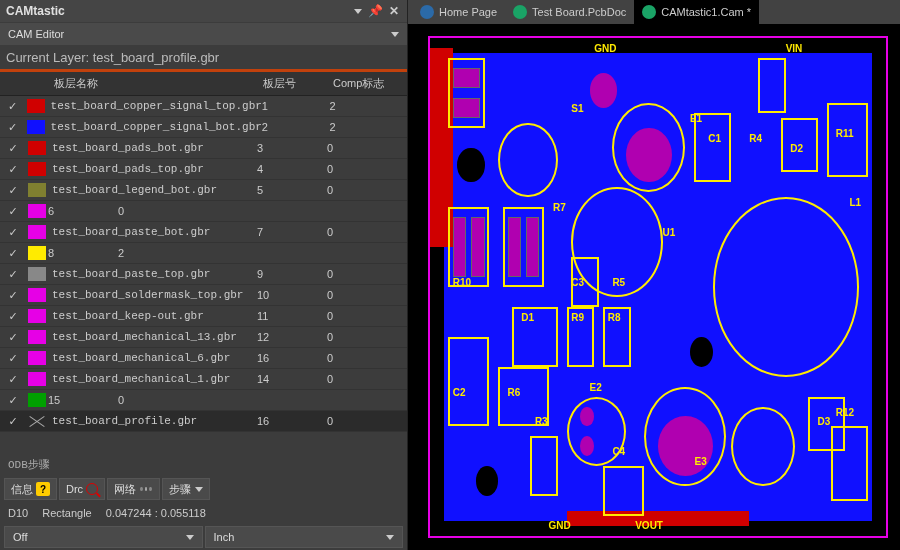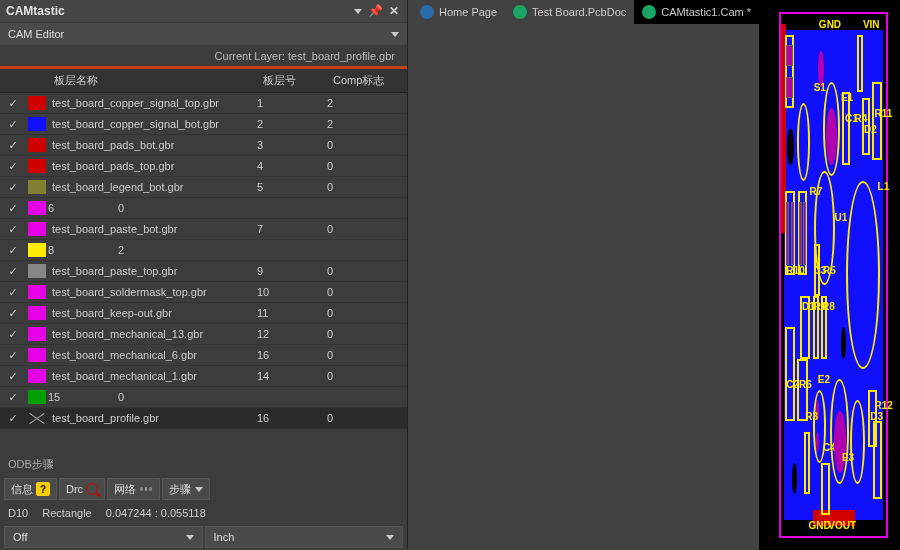--- a/index.html
+++ b/index.html
@@ -3,48 +3,48 @@
 <meta charset="utf-8">
 <style>
 * { margin: 0; padding: 0; box-sizing: border-box; font-family: "Segoe UI", Arial, sans-serif; }
 body { width: 900px; height: 550px; background: #2b2b2b; color: #ccc; font-size: 11px; display: flex; overflow: hidden; }
 .panel { width: 408px; background: #3c3c3c; display: flex; flex-direction: column; border-right: 1px solid #222; }
 .panel-title { height: 22px; background: #454545; display: flex; align-items: center; padding: 0 6px; font-weight: bold; color: #e0e0e0; font-size: 12px; }
 .panel-title .spacer { flex: 1; }
 .panel-title .ico { width: 14px; height: 14px; margin-left: 4px; display: flex; align-items: center; justify-content: center; cursor: pointer; color: #ccc; }
 .editor-dd { height: 22px; background: #4a4a4a; display: flex; align-items: center; padding: 0 8px; margin: 1px 0; color: #ddd; }
 .editor-dd .spacer { flex: 1; }
-.cur-layer { padding: 4px 12px; color: #bbb; font-size: 11px; text-align: right; }
+.cur-layer { padding: 4px 6px; color: #bbb; font-size: 13px; }
 .tbl-head { display: flex; background: #333; border-top: 3px solid #c2410c; border-bottom: 1px solid #222; }
 .tbl-head > div { padding: 4px 6px; color: #ccc; font-size: 11px; }
 .col-chk { width: 26px; }
 .col-clr { width: 22px; }
 .col-name { flex: 1; }
 .col-num { width: 70px; }
 .col-comp { width: 80px; }
 .layer-list { flex: 1; overflow: auto; }
 .layer-row { display: flex; align-items: center; height: 21px; border-bottom: 1px solid #333; }
 .layer-row.sel { background: #2b2b2b; }
 .layer-row .chk { width: 26px; display: flex; justify-content: center; align-items: center; color: #ccc; }
 .layer-row .clr { width: 18px; height: 14px; margin: 0 2px; }
-.layer-row .nm { flex: 1; padding-left: 4px; color: #ccc; }
+.layer-row .nm { flex: 1; padding-left: 4px; color: #ccc; font-family: Liberation Mono, monospace; }
 .layer-row .num { width: 70px; color: #ccc; }
 .layer-row .comp { width: 80px; color: #ccc; }
 .xbox { width: 18px; height: 14px; margin: 0 2px; position: relative; }
 .xbox::before, .xbox::after { content: ""; position: absolute; left: 0; right: 0; top: 50%; border-top: 1px solid #aaa; }
 .xbox::before { transform: rotate(35deg); }
 .xbox::after { transform: rotate(-35deg); }
-.odb { padding: 4px 8px; color: #aaa; }
+.odb { padding: 4px 8px; color: #aaa; font-family: Liberation Mono, monospace; }
 .toolbar { display: flex; align-items: center; padding: 2px 4px; gap: 2px; background: #3c3c3c; }
 .tbtn { height: 22px; background: #4a4a4a; border: 1px solid #555; display: flex; align-items: center; padding: 0 6px; color: #ddd; font-size: 11px; cursor: pointer; }
 .status { height: 22px; display: flex; align-items: center; padding: 0 8px; gap: 14px; background: #3c3c3c; color: #ccc; }
 .combos { display: flex; padding: 2px 4px; gap: 2px; }
 .combo { flex: 1; height: 22px; background: #4a4a4a; border: 1px solid #555; display: flex; align-items: center; padding: 0 8px; color: #ddd; }
 .combo .spacer { flex: 1; }
-.main { flex: 1; display: flex; flex-direction: row; background: #424242; }
+.main { flex: 1; display: flex; flex-direction: column; background: #424242; }
 .tabs { height: 24px; display: flex; align-items: stretch; background: #424242; padding-left: 4px; }
 .tab { display: flex; align-items: center; padding: 0 8px; gap: 5px; color: #ccc; font-size: 11px; cursor: pointer; }
 .tab.active { background: #000; }
 .tab-icon { width: 14px; height: 14px; border-radius: 50%; display: inline-block; }
 .canvas { flex: 1; background: #000; position: relative; overflow: hidden; }
 .board { position: absolute; left: 20px; top: 12px; right: 12px; bottom: 12px; border: 2px solid #e600e6; background: #000; }
 .cu { position: absolute; background: #1010ff; }
 .pad { position: absolute; background: #b000b0; border: 1px solid #666; }
 .pad.round { border-radius: 50%; border: none; }
 .outline { position: absolute; border: 2px solid #ffeb00; background: transparent; }

